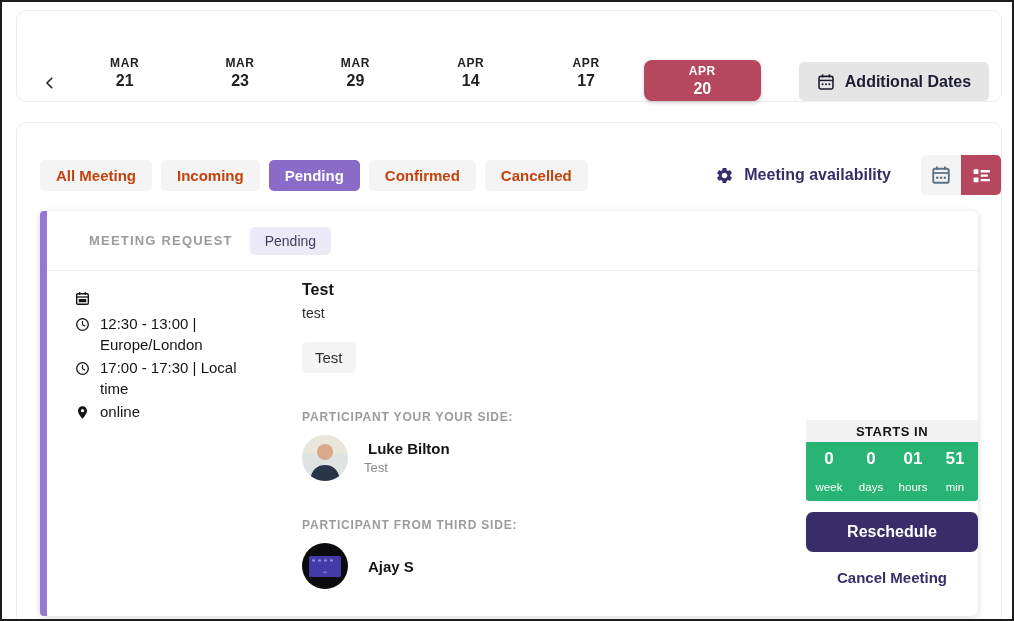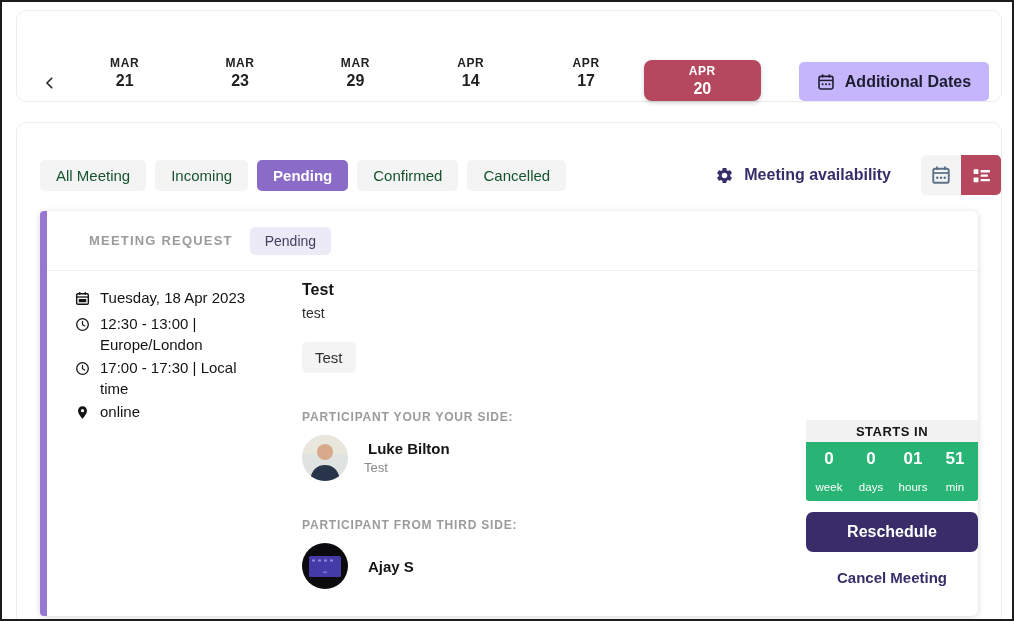--- a/index.html
+++ b/index.html
@@ -29,37 +29,37 @@
   }
   .d-month { font-size:12px; font-weight:700; letter-spacing:.6px; color:#222; }
   .d-day   { font-size:16px; font-weight:700; color:#222; }
   .date-item.selected {
     flex:0 0 117px; background:var(--accent-red,#b5485f); border-radius:8px;
     height:41px; box-shadow:0 2px 4px rgba(0,0,0,.18);
   }
   .date-item.selected .d-month, .date-item.selected .d-day { color:#fff; }
   .additional-dates {
     flex:0 0 auto; margin-left:38px; height:39px; padding:0 18px;
-    background:#c4b5fd; border:none; border-radius:5px; cursor:pointer;
+    background:#e5e5e5; border:none; border-radius:5px; cursor:pointer;
     display:flex; align-items:center; gap:10px;
     font-family:inherit; font-size:16px; font-weight:600; color:#1d1d30;
   }
 
   
   .main-section {
     position:absolute; left:14px; top:120px; width:986px; height:520px;
     background:#fff; border:1px solid #ececec; border-radius:10px;
   }
   .filter-row {
     margin:32px 0 0 23px; height:40px; display:flex; align-items:center;
   }
   .tab {
     height:31px; padding:0 16px; margin-right:9px;
     background:#f4f4f4; border:none; border-radius:5px; cursor:pointer;
-    font-family:inherit; font-size:15px; font-weight:400; color:#14532d;
+    font-family:inherit; font-size:15px; font-weight:700; color:#c2410c;
     display:flex; align-items:center;
   }
   .tab.active { background:var(--accent-purple,#8a6bc7); color:#fff; font-weight:700; }
   .availability {
     margin-left:auto; display:flex; align-items:center; gap:10px; cursor:pointer;
     font-size:16px; font-weight:600; color:var(--deep-indigo,#392d69);
     margin-right:30px;
   }
   .view-toggle { display:flex; }
   .vt-btn {
@@ -246,21 +246,20 @@
       <div class="detail-row">
         <span class="d-icon">
           <svg width="15" height="15" viewBox="0 0 16 16">
               <rect x="1.8" y="3" width="12.4" height="11.2" rx="1.3" fill="none" stroke="currentColor" stroke-width="1.5"></rect>
               <line x1="1.8" y1="6.4" x2="14.2" y2="6.4" stroke="currentColor" stroke-width="1.4"></line>
               <line x1="5" y1="1.2" x2="5" y2="4" stroke="currentColor" stroke-width="1.5"></line>
               <line x1="11" y1="1.2" x2="11" y2="4" stroke="currentColor" stroke-width="1.5"></line>
               <rect x="4" y="8.5" width="8" height="3.5" fill="currentColor"></rect>
             </svg>
         </span>
-        <span>Tuesday, 18 Apr 2023</span>
       </div>
       <div class="detail-row">
         <span class="d-icon">
           <svg width="15" height="15" viewBox="0 0 16 16">
               <circle cx="8" cy="8" r="6.2" fill="none" stroke="currentColor" stroke-width="1.4"></circle>
               <path d="M8 4.6V8.2l2.4 1.4" fill="none" stroke="currentColor" stroke-width="1.3" stroke-linecap="round"></path>
             </svg>
         </span>
         <span>12:30 - 13:00 | Europe/London</span>
       </div>

